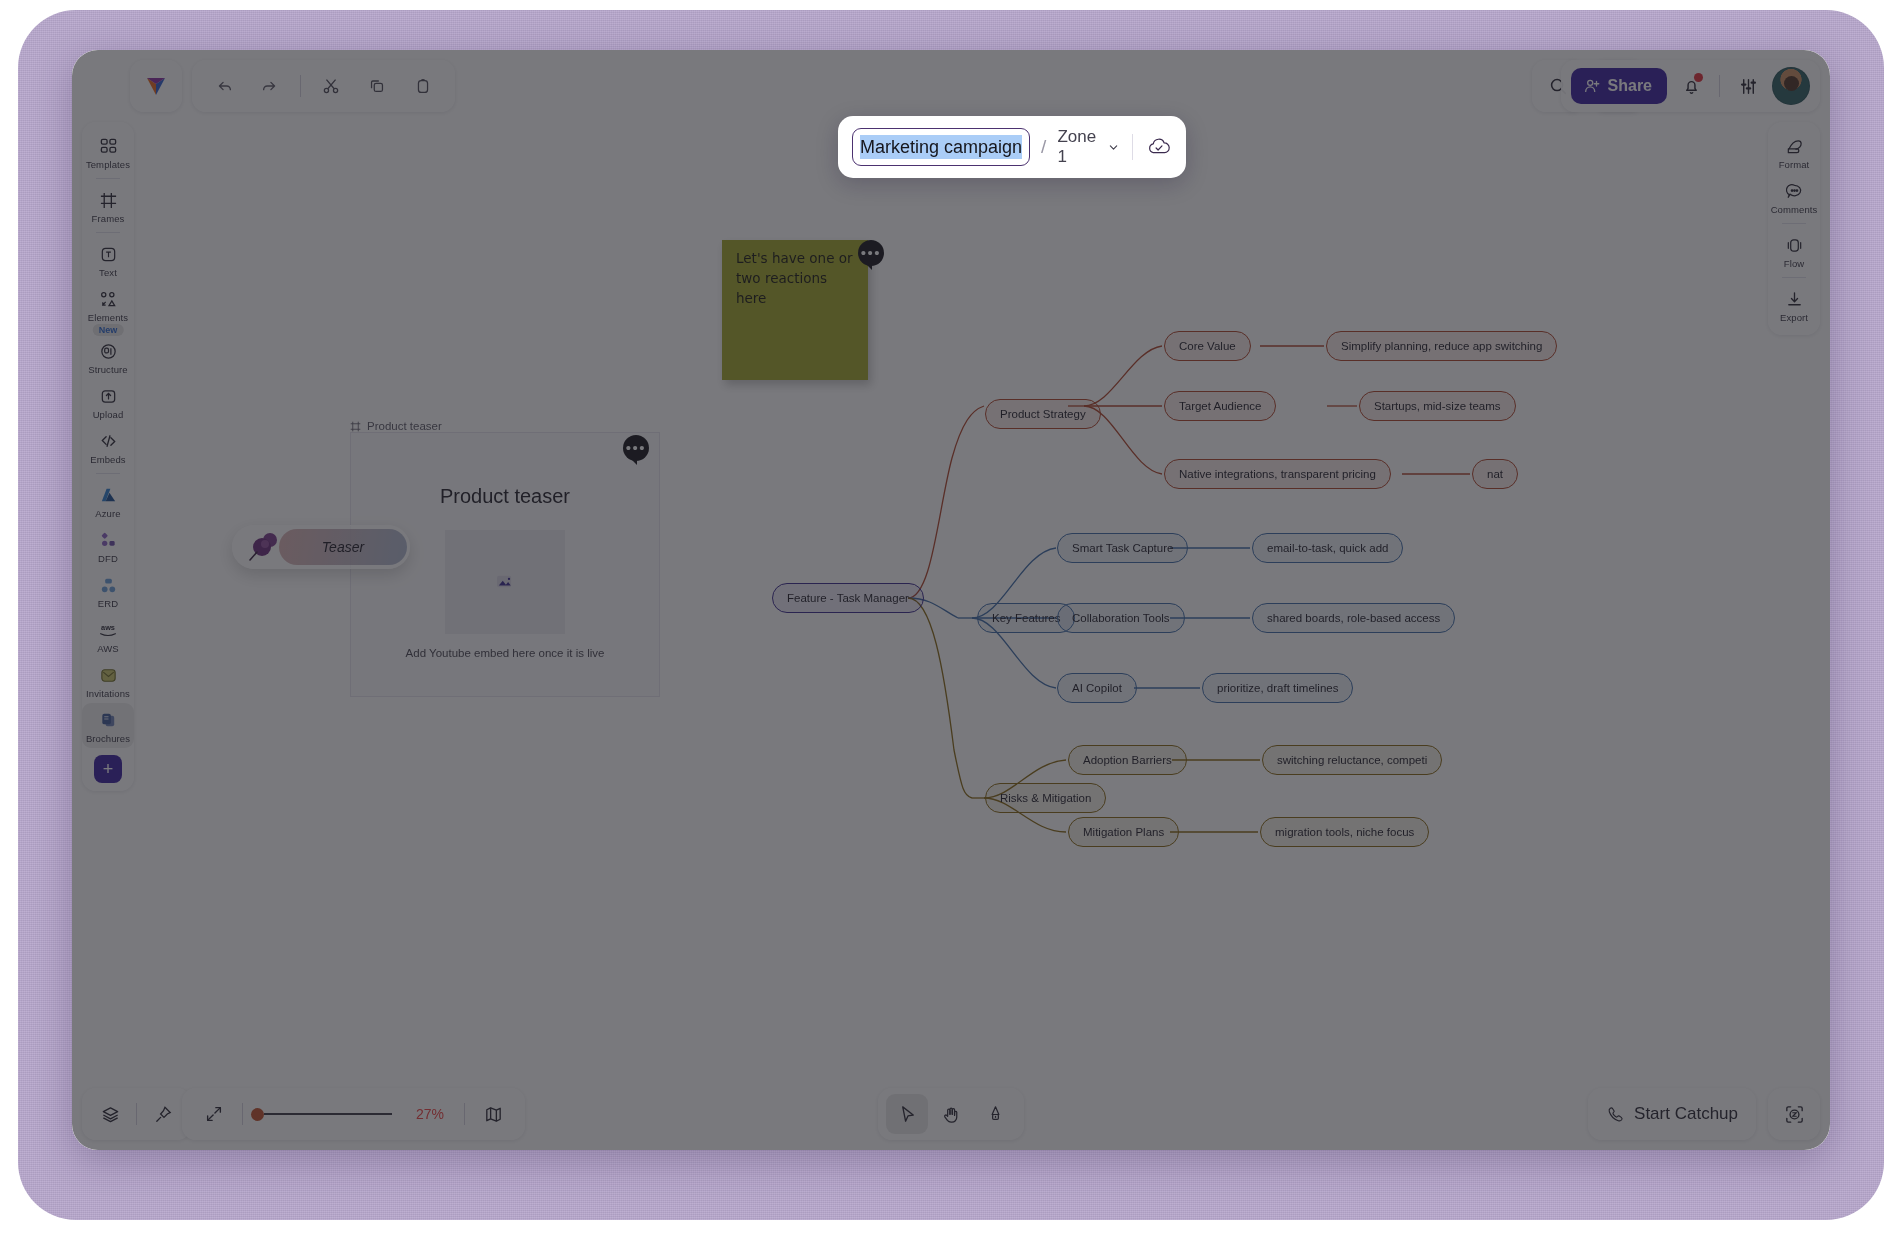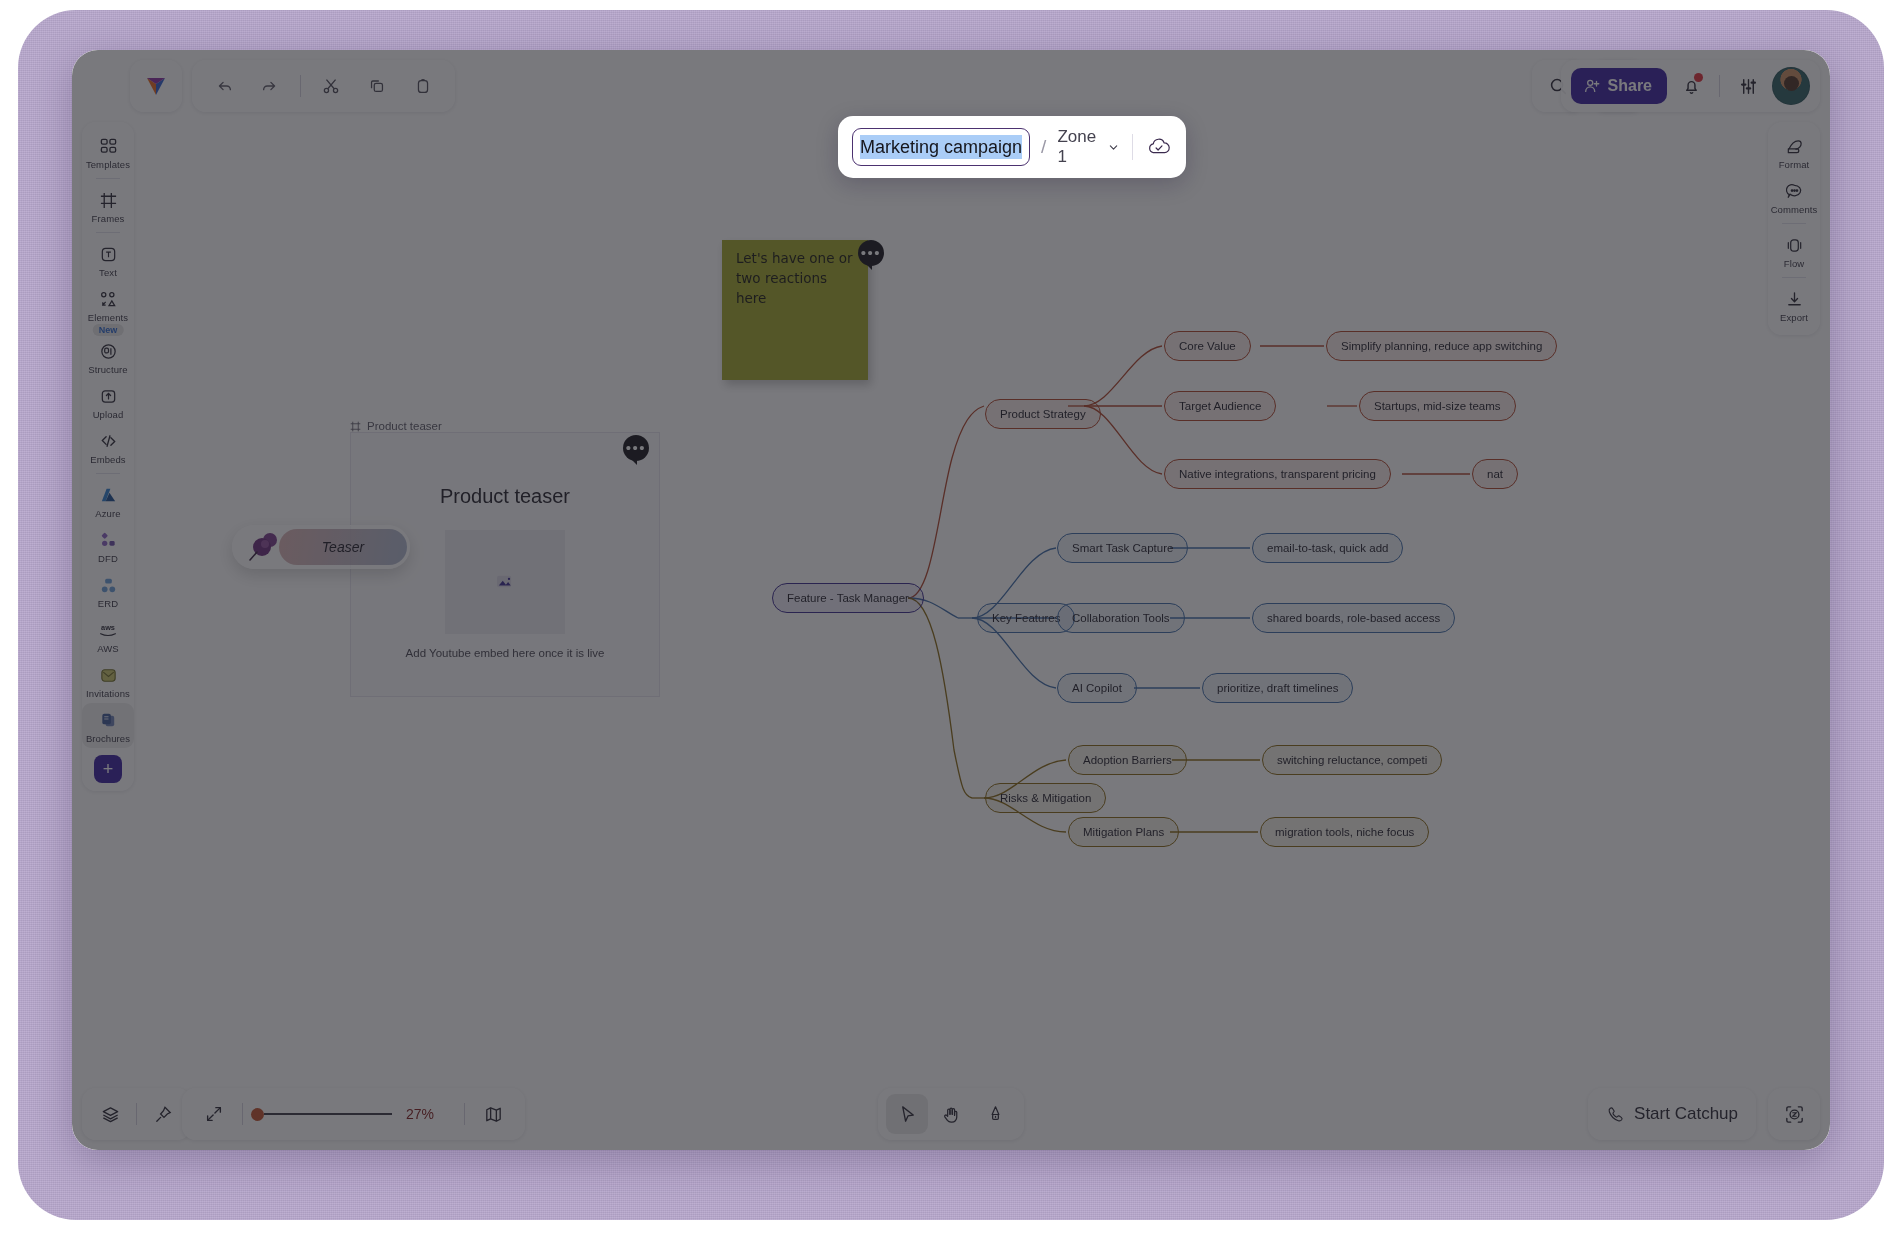--- a/index.html
+++ b/index.html
@@ -197,21 +197,21 @@
     border-radius: 14px;
     display: flex; align-items: center;
     padding: 0 8px; gap: 2px;
     box-shadow: 0 1px 4px rgba(20,15,40,.10);
   }
   .bg-left { left: 10px; }
   .bg-zoom { left: 110px; gap: 4px; padding: 0 12px; }
   .slider { display: flex; align-items: center; gap: 0; }
   .knob { width: 13px; height: 13px; border-radius: 50%; background: #c0522d; }
   .track { width: 128px; height: 2px; background: #3c3a46; }
-  .zoomval { font-size: 14px; color: #7f1d1d; margin: 0 12px 0 10px; min-width: 38px; text-align: left; }
+  .zoomval { font-size: 14px; color: #ef4444; margin: 0 12px 0 10px; min-width: 38px; text-align: right; }
   .bg-tools { left: 50%; transform: translateX(-50%); }
   .tbtn { width: 42px; height: 40px; border-radius: 9px; display: flex; align-items: center; justify-content: center; cursor: pointer; }
   .tbtn.sel { background: rgba(0,0,0,.09); }
   .bg-catchup { right: 74px; padding: 0 18px; gap: 9px; font-size: 17px; color: #2b2935; cursor: pointer; }
   .bg-z { right: 10px; width: 52px; justify-content: center; padding: 0; }
 
   
   .cv { position: absolute; z-index: 10; }
   .sticky {
     width: 146px; height: 140px;

